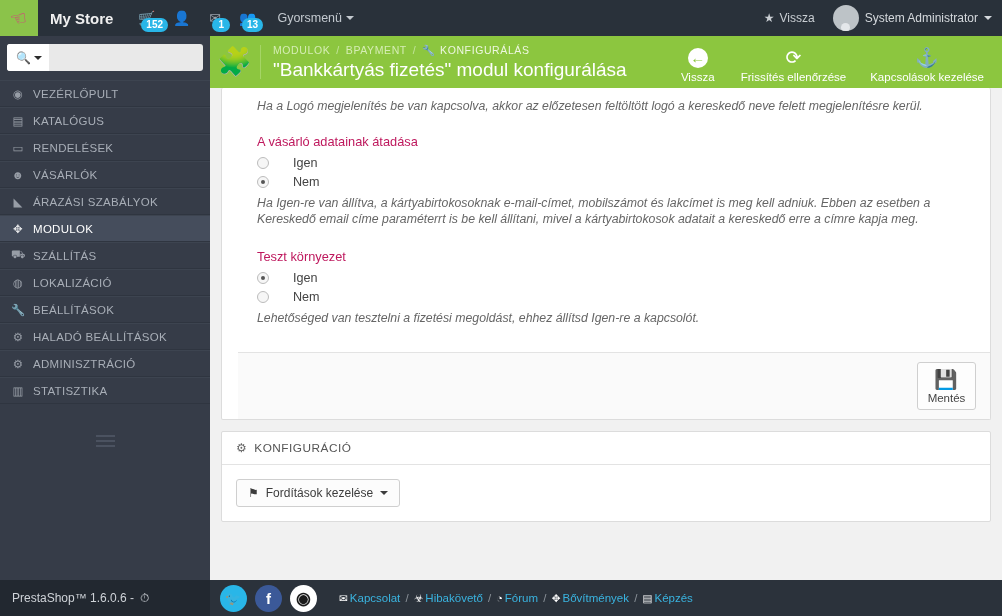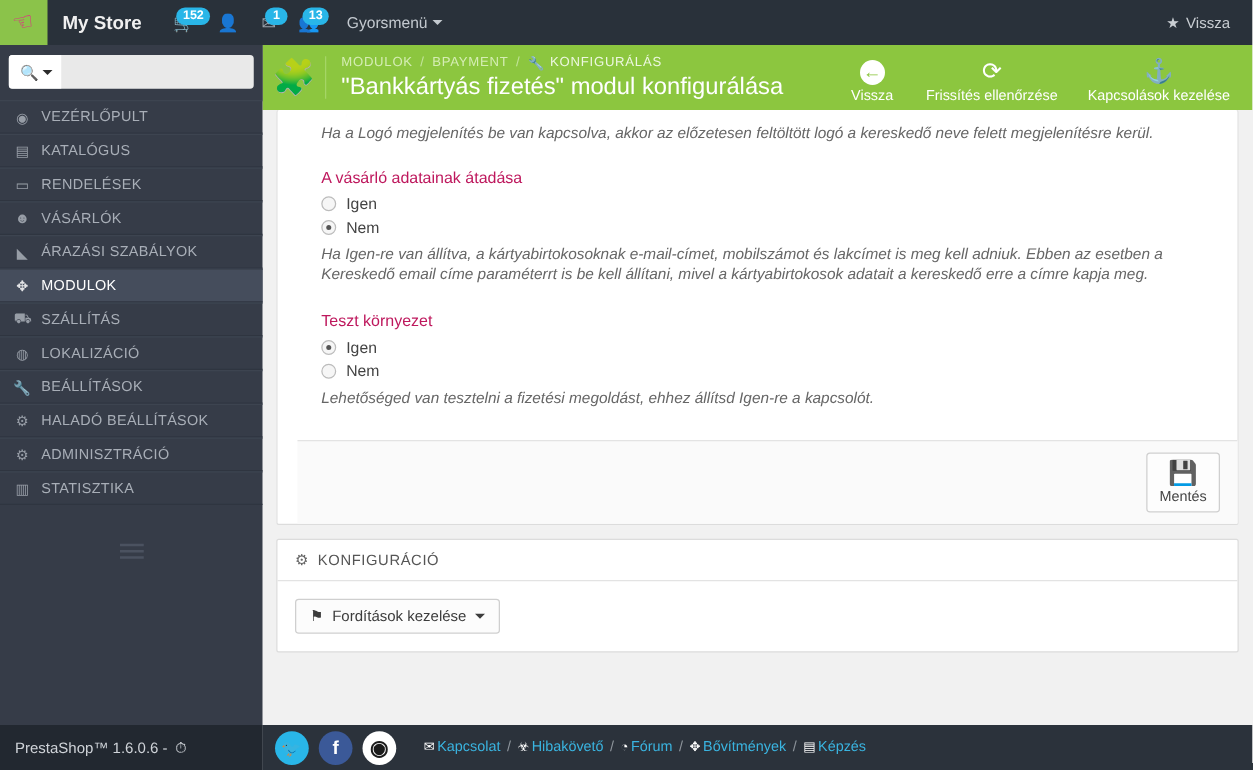--- a/index.html
+++ b/index.html
@@ -27,21 +27,21 @@
     color: #f0f0f0; font-size: 15px; margin-left: 12px; margin-right: 16px;
     white-space: nowrap;
     font-weight: bold;
   }
   .hdr-item {
     position: relative; display: flex; align-items: center;
     height: 36px; padding: 0 9px; color: #9aa3ad;
   }
   .hdr-icon { font-size: 14px; color: #99a1aa; line-height: 1; }
   .hdr-badge {
-    position: absolute; top: 6px; left: 12px;
+    position: absolute; top: 18px; left: 12px;
     background: #29b6e8; color: #fff; font-size: 10px; font-weight: bold;
     border-radius: 9px; padding: 1px 5px; line-height: 12px; min-width: 18px;
     text-align: center;
   }
   #quickmenu {
     color: #c3c9cf; font-size: 12.5px; margin-left: 12px; white-space: nowrap;
     display: flex; align-items: center; gap: 4px; cursor: pointer;
   }
   #hdr-right {
     margin-left: auto; display: flex; align-items: center; padding-right: 10px; gap: 4px;
@@ -137,21 +137,21 @@
     background: #ffffff; border: 1px solid #dcdcdc; border-radius: 2px;
     margin: 0 11px 11px 11px;
   }
   #panel-form { border-top: 0; margin-top: 0; padding-left: 16px; }
   .form-body { padding: 6px 19px 10px 19px; }
 
   .help-text {
     font-style: italic; color: #666; font-size: 12.3px; line-height: 16px;
   }
   .field-label { color: #be185d; font-size: 12.8px; margin-bottom: 7px; }
-  .radio-row { display: flex; align-items: center; gap: 8px; margin-bottom: 5px; }
+  .radio-row { display: flex; align-items: center; gap: 24px; margin-bottom: 5px; }
   .radio {
     width: 12px; height: 12px; border-radius: 50%;
     border: 1px solid #bcbcbc; background: #f6f6f6; position: relative; flex: 0 0 12px;
   }
   .radio.checked::after {
     content: ""; position: absolute; top: 3px; left: 3px;
     width: 4px; height: 4px; border-radius: 50%; background: #555;
   }
   .radio-label { color: #444; font-size: 12.6px; }
 
@@ -229,20 +229,27 @@
 
   <div id="quickmenu">
     <span>Gyorsmenü</span>
     <span class="caret"></span>
   </div>
 
   <div id="hdr-right">
     <div id="shop-link">
       <span>★</span>
       <span>Vissza</span>
+    </div>
+    <div id="user-block">
+      <div id="avatar">
+          <div class="head"></div>
+        </div>
+      <span id="user-name">System Administrator</span>
+      <span class="caret" style="color:#d5d9dd"></span>
     </div>
   </div>
 </div>
 
 <div id="sidebar">
   <div id="search-wrap">
     <div id="search-box">
       <div id="search-prefix">
         <span>🔍</span>
         <span class="caret" style="color:#2b2b2b"></span>

